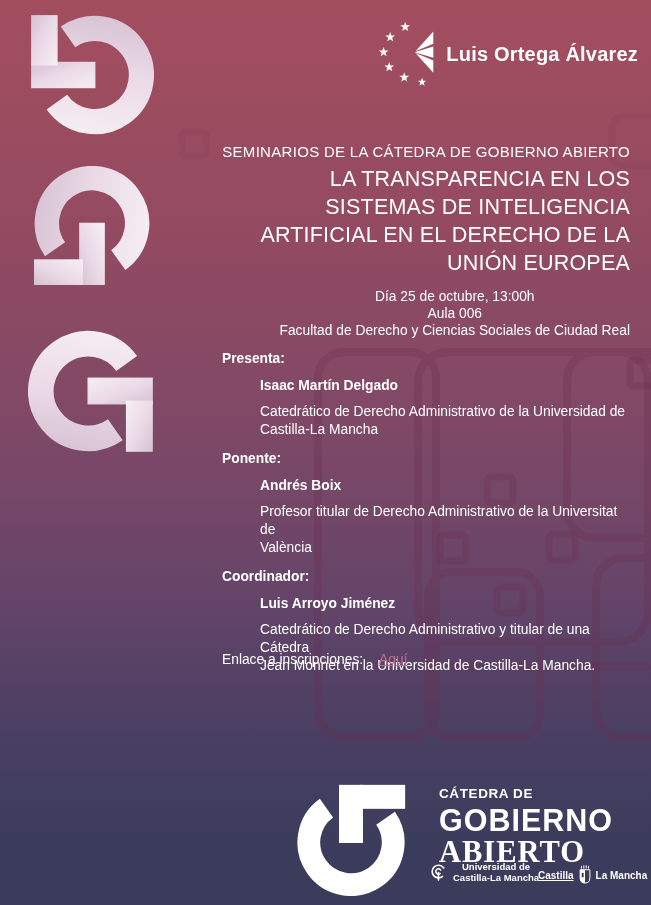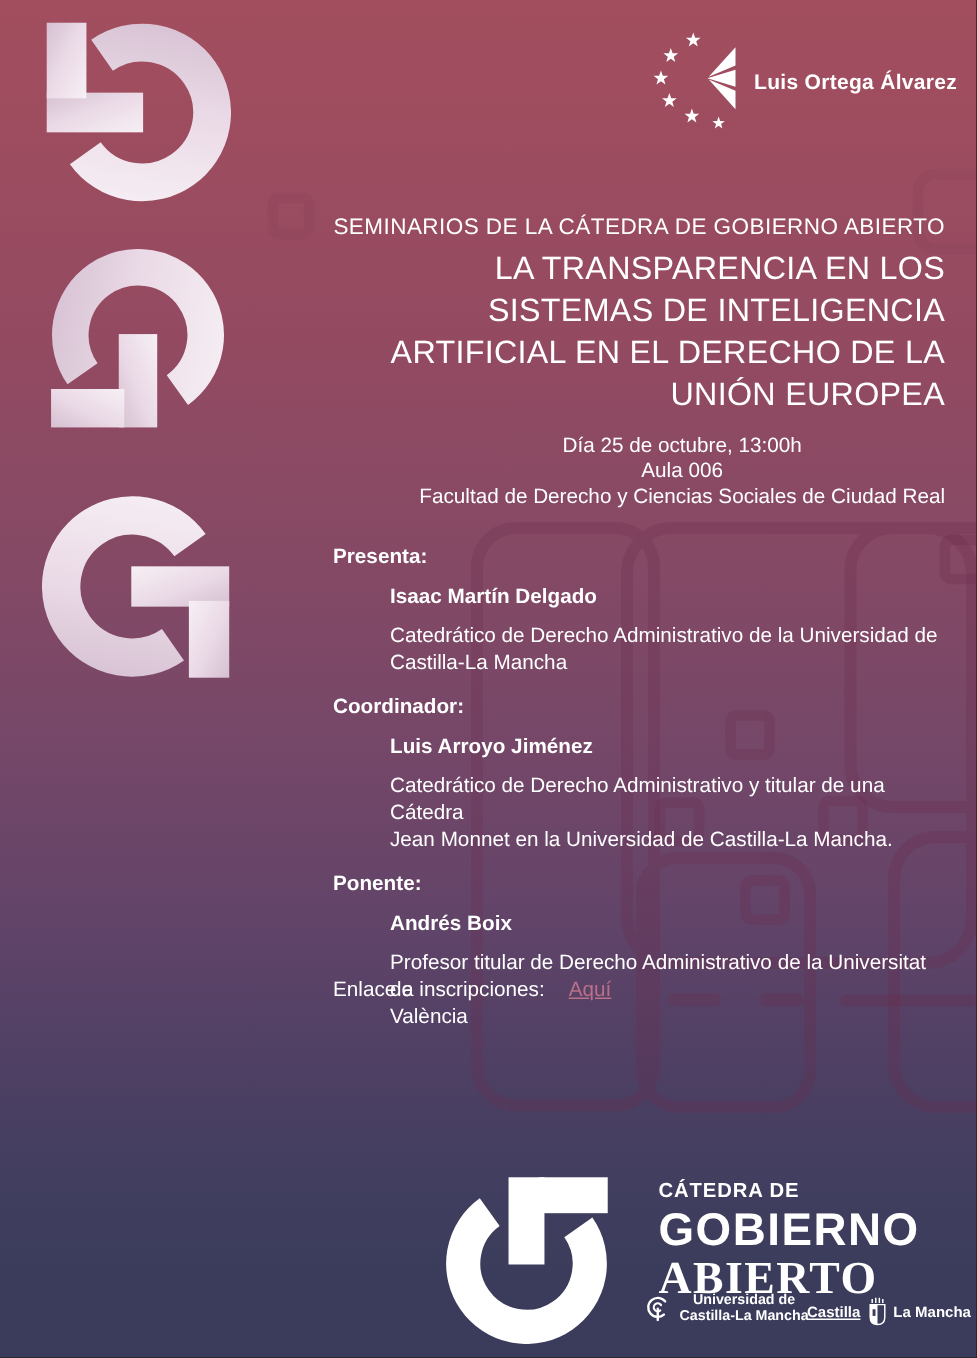--- a/index.html
+++ b/index.html
@@ -18,31 +18,31 @@
   
   .gmark{position:absolute;}
   .g1{left:28px;  top:12px;  width:126px; height:126px; transform:rotate(180deg);}
   .g2{left:31px;  top:166px; width:122px; height:122px; transform:rotate(90deg);}
   .g3{left:28px;  top:327px; width:128px; height:128px;}
 
   
   .ceu{position:absolute; top:20px; right:13px; display:flex; align-items:center;}
   .ceu-text{margin-left:8px;}
   .ceu-line1{font-size:13.5px; letter-spacing:0.2px; margin-bottom:3px;}
-  .ceu-line2{font-size:14px; font-weight:bold; letter-spacing:0.2px;}
+  .ceu-line2{font-size:20px; font-weight:bold; letter-spacing:0.2px;}
 
   .kicker{position:absolute; top:124px; right:21px; font-size:15px; letter-spacing:0.3px;margin-top:19px;}
   .title{position:absolute; top:165px; right:21px; margin:0;
          font-size:21.5px; font-weight:normal; line-height:28px;
          text-align:right; white-space:pre-line; letter-spacing:0.2px;}
   .meta{position:absolute; top:289px; right:21px; font-size:13.8px;
         line-height:16.8px; text-align:center; white-space:pre-line;}
 
   .speakers{position:absolute; left:222px; top:351px; width:408px;}
-  .role{font-size:13.8px; font-weight:bold; margin:12px 0 12px 0;}
+  .role{font-size:13.8px; font-weight:bold; margin:0 0 12px 0;}
   .name{font-size:13.8px; font-weight:bold; margin:0 0 10px 38px;}
   .desc{font-size:13.8px; line-height:18px; margin:0 0 12px 38px; white-space:pre-line;}
 
   .enlace{position:absolute; left:222px; top:652px; font-size:13.8px;text-align:center;}
   .enlace a{color:#bb7089; text-decoration:underline; margin-left:16px; cursor:pointer;}
 
   
   .gfoot{left:294px; top:782px; width:114px; height:114px; transform:rotate(-90deg);}
   .brand{position:absolute; right:16px; top:786px; width:196px; text-align:left;}
   .brand-kicker{font-size:13.5px; font-weight:bold; letter-spacing:0.6px; margin-bottom:3px;}
@@ -140,30 +140,30 @@
 Facultad de Derecho y Ciencias Sociales de Ciudad Real</div>
 
   <section class="speakers">
     <div>
       <div class="role">Presenta:</div>
       <div class="name">Isaac Martín Delgado</div>
       <div class="desc">Catedrático de Derecho Administrativo de la Universidad de
 Castilla-La Mancha</div>
     </div>
     <div>
+      <div class="role">Ponente:</div>
+      <div class="name">Andrés Boix</div>
+      <div class="desc">Profesor titular de Derecho Administrativo de la Universitat de
+València</div>
+    </div>
+    <div>
       <div class="role">Coordinador:</div>
       <div class="name">Luis Arroyo Jiménez</div>
       <div class="desc">Catedrático de Derecho Administrativo y titular de una Cátedra
 Jean Monnet en la Universidad de Castilla-La Mancha.</div>
-    </div>
-    <div>
-      <div class="role">Ponente:</div>
-      <div class="name">Andrés Boix</div>
-      <div class="desc">Profesor titular de Derecho Administrativo de la Universitat de
-València</div>
     </div>
   </section>
 
   <div class="enlace">
     <span>Enlace a inscripciones:</span><a href="#">Aquí</a>
   </div>
 
   <svg class="gmark gfoot" viewBox="0 0 100 100">
     <use href="#gshape" fill="#ffffff" stroke="#ffffff"></use>
   </svg>

